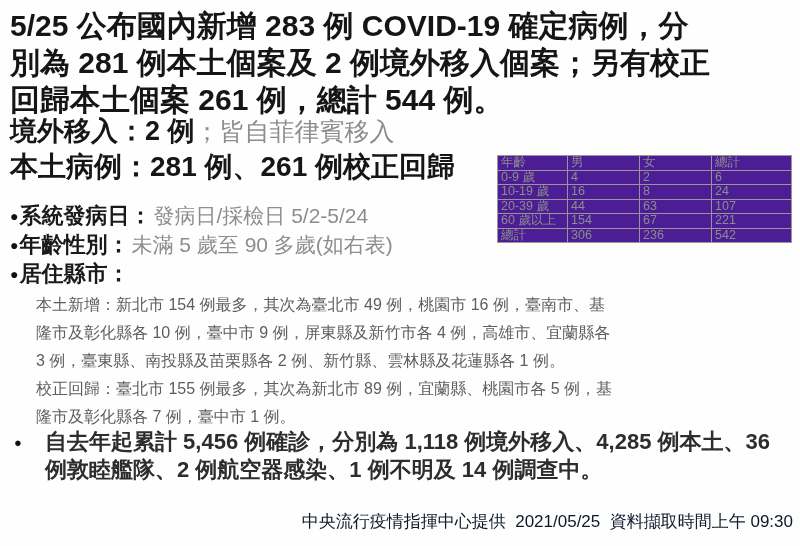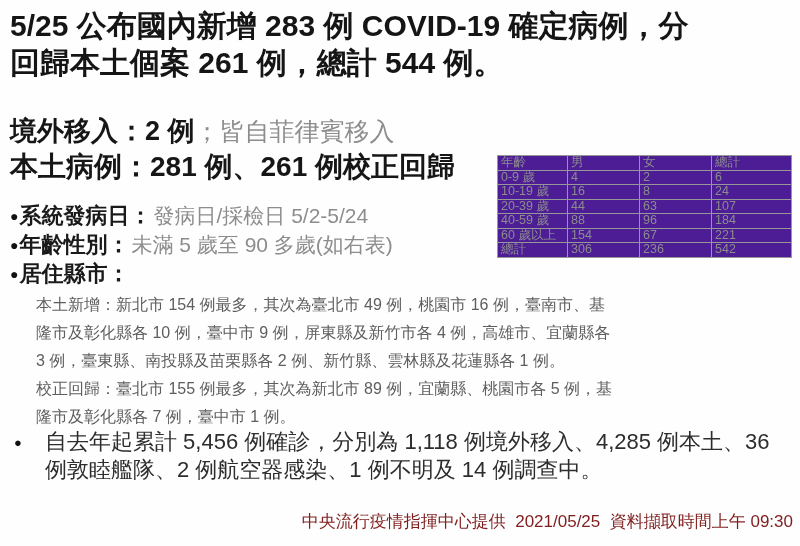--- a/index.html
+++ b/index.html
@@ -40,51 +40,52 @@
   
   .residence {
     position:absolute; top:291px; left:36px; right:4px;
     font-size:16px; line-height:28px; color:#5e5e5e;
   }
   .p-line { white-space:nowrap; }
 
   
   .cumulative { position:absolute; top:428px; left:14px; display:flex; }
   .cum-dot { font-size:13px; color:#111; width:31px; padding-top:7px; flex:none; }
-  .cum-lines { font-size:22px; font-weight:400; color:#2d2d2d; line-height:28px; }
+  .cum-lines { font-size:22px; font-weight:700; color:#2d2d2d; line-height:28px; }
 
   
   .age-table {
     position:absolute; left:497px; top:155px;
     border-collapse:collapse; table-layout:fixed;
     font-size:12.5px; color:#8c8c8c; background:#4c1d95;
   }
   .age-table th, .age-table td {
     border:1.5px solid #979797;
     font-weight:400; text-align:left; vertical-align:middle;
     padding:0 3px; height:14.5px; line-height:13px; white-space:nowrap;
   }
   .age-table col:nth-child(1){ width:70px; }
   .age-table col:nth-child(2){ width:72px; }
   .age-table col:nth-child(3){ width:72px; }
   .age-table col:nth-child(4){ width:80px; }
 
   
   .footer {
     position:absolute; top:510px; right:7px;
-    font-size:17px; color:#7f1d1d; white-space:pre;
+    font-size:17px; color:#0f172a; white-space:pre;
   }
 </style>
 </head>
 <body>
 
 <div class="page">
 
   <div class="headline">
     <div class="hl-line">5/25 公布國內新增 283 例 COVID-19 確定病例，分</div>
+    <div class="hl-line">別為 281 例本土個案及 2 例境外移入個案；另有校正</div>
     <div class="hl-line">回歸本土個案 261 例，總計 544 例。</div>
   </div>
 
   <div class="line-imported">
     <span class="strong">境外移入：2 例</span><span class="muted">；皆自菲律賓移入</span>
   </div>
 
   <div class="line-domestic">本土病例：281 例、261 例校正回歸</div>
 
   <div class="bullets">
@@ -133,26 +134,20 @@
           <td>8</td>
           <td>24</td>
         </tr>
         <tr>
           <td>20-39 歲</td>
           <td>44</td>
           <td>63</td>
           <td>107</td>
         </tr>
         <tr>
-          <td>40-59 歲</td>
-          <td>88</td>
-          <td>96</td>
-          <td>184</td>
-        </tr>
-        <tr>
           <td>60 歲以上</td>
           <td>154</td>
           <td>67</td>
           <td>221</td>
         </tr>
         <tr>
           <td>總計</td>
           <td>306</td>
           <td>236</td>
           <td>542</td>

